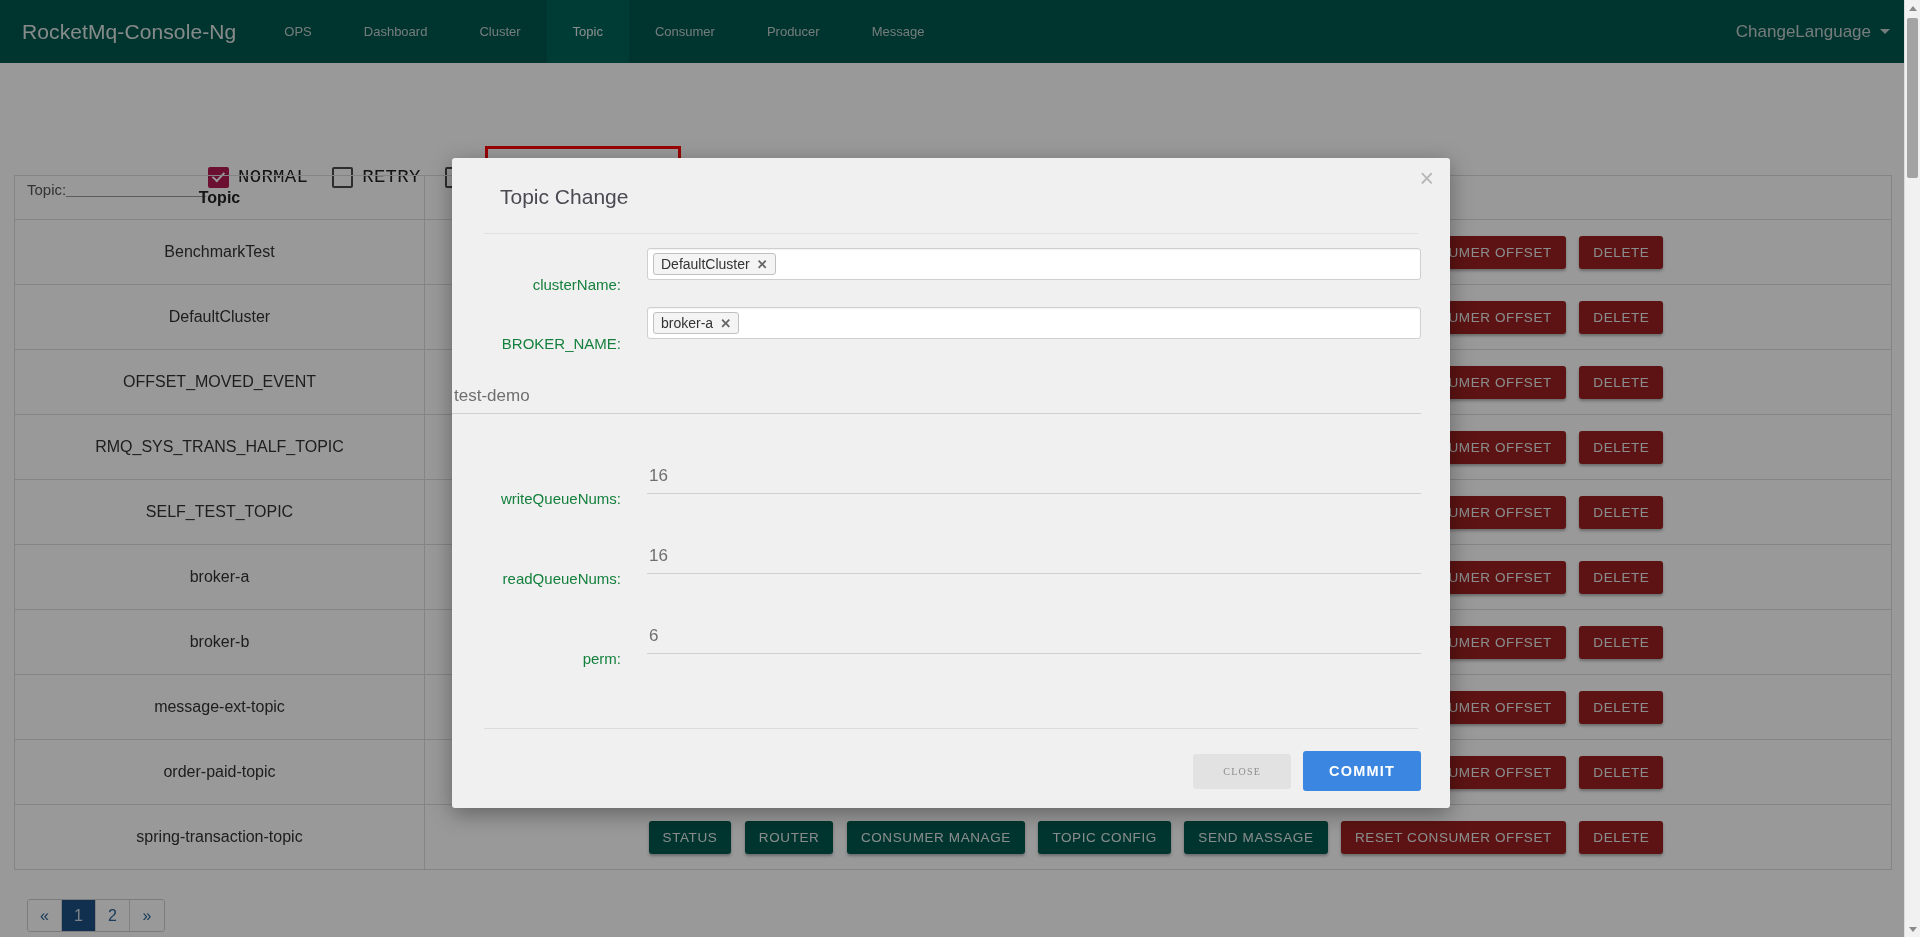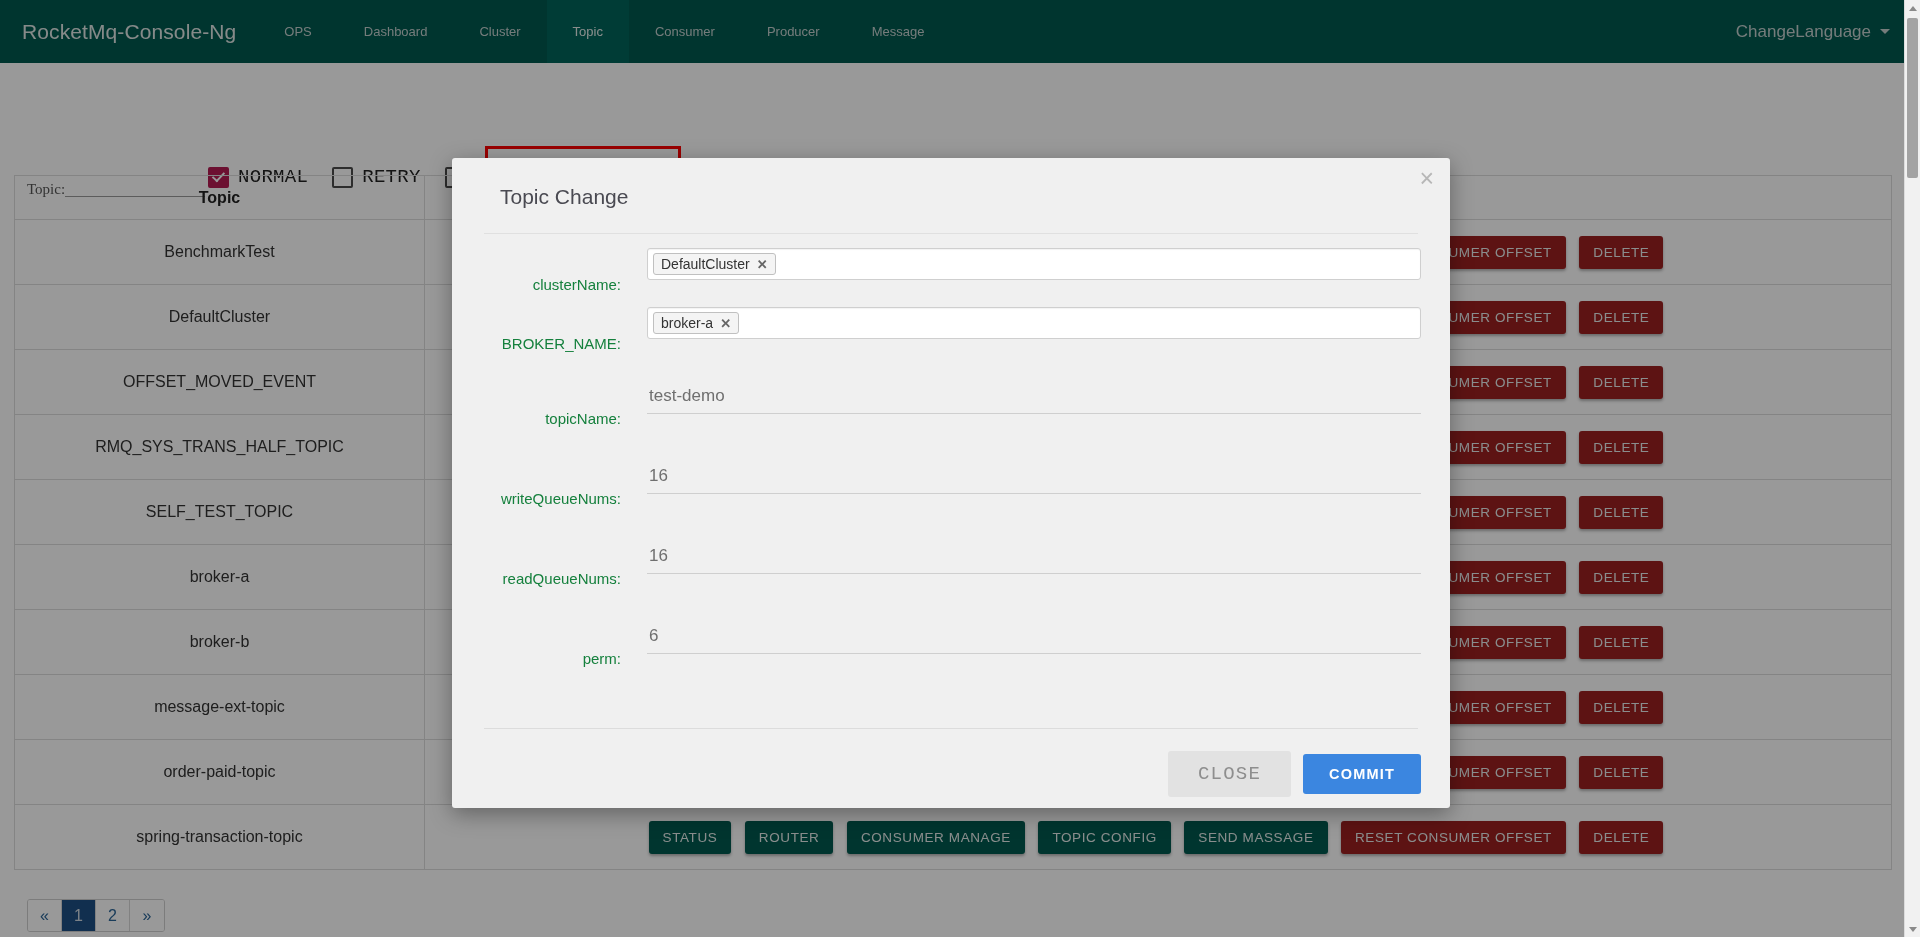--- a/index.html
+++ b/index.html
@@ -65,21 +65,20 @@
     position: absolute; top: 0; left: 0;
     width: 1920px; height: 105px;
   }
   .topic-filter {
     position: absolute; left: 27px; top: 112px;
     display: flex; align-items: flex-end;
   }
   .topic-label {
     font-size: 15px; color: #555; margin-right: 0;
     line-height: 1;
-    font-family: Liberation Serif, serif;
   }
   .topic-input {
     width: 140px; height: 22px;
     border: none; border-bottom: 1px solid #9a9a9a;
     background: transparent; outline: none;
     font-size: 15px; color: #333;
     font-family: "Liberation Sans", sans-serif;
   }
   .checkgroup {
     position: absolute; top: 103px; left: 208px;
@@ -267,24 +266,24 @@
     width: 934px; height: 1px; background: #dcdcdc;
   }
   .modal-footer {
     position: absolute; right: 29px; top: 593px;
     display: flex; align-items: center;
   }
   .btn-close {
     background: #e2e2e2; color: #8e8e8e;
     border: none; border-radius: 3px;
     padding: 12px 30px;
-    font-size: 19px; letter-spacing: 1.2px;
+    font-size: 10px; letter-spacing: 1.2px;
     margin-right: 12px;
     cursor: pointer;
-    font-family: Liberation Mono, monospace;
+    font-family: Liberation Serif, serif;
   }
   .btn-commit {
     background: #3b86e0; color: #ffffff;
     border: none; border-radius: 3px;
     padding: 12px 26px;
     font-size: 14.5px; font-weight: bold; letter-spacing: 1.2px;
     cursor: pointer;
     font-family: "Liberation Sans", sans-serif;
   }
 
@@ -536,21 +535,20 @@
         <div class="tagbox">
           <span class="tag">
             <span>broker-a</span>
             <span class="tag-x">✕</span>
           </span>
         </div>
       </div>
     </div>
 
     <div class="frow" style="top:134px;">
-      <div class="flabel">topicName:</div>
       <div class="fctl">
         <input class="underline-input" value="test-demo" style="">
       </div>
     </div>
 
     <div class="frow" style="top:214px;">
       <div class="flabel">writeQueueNums:</div>
       <div class="fctl">
         <input class="underline-input" value="16" style="">
       </div>

